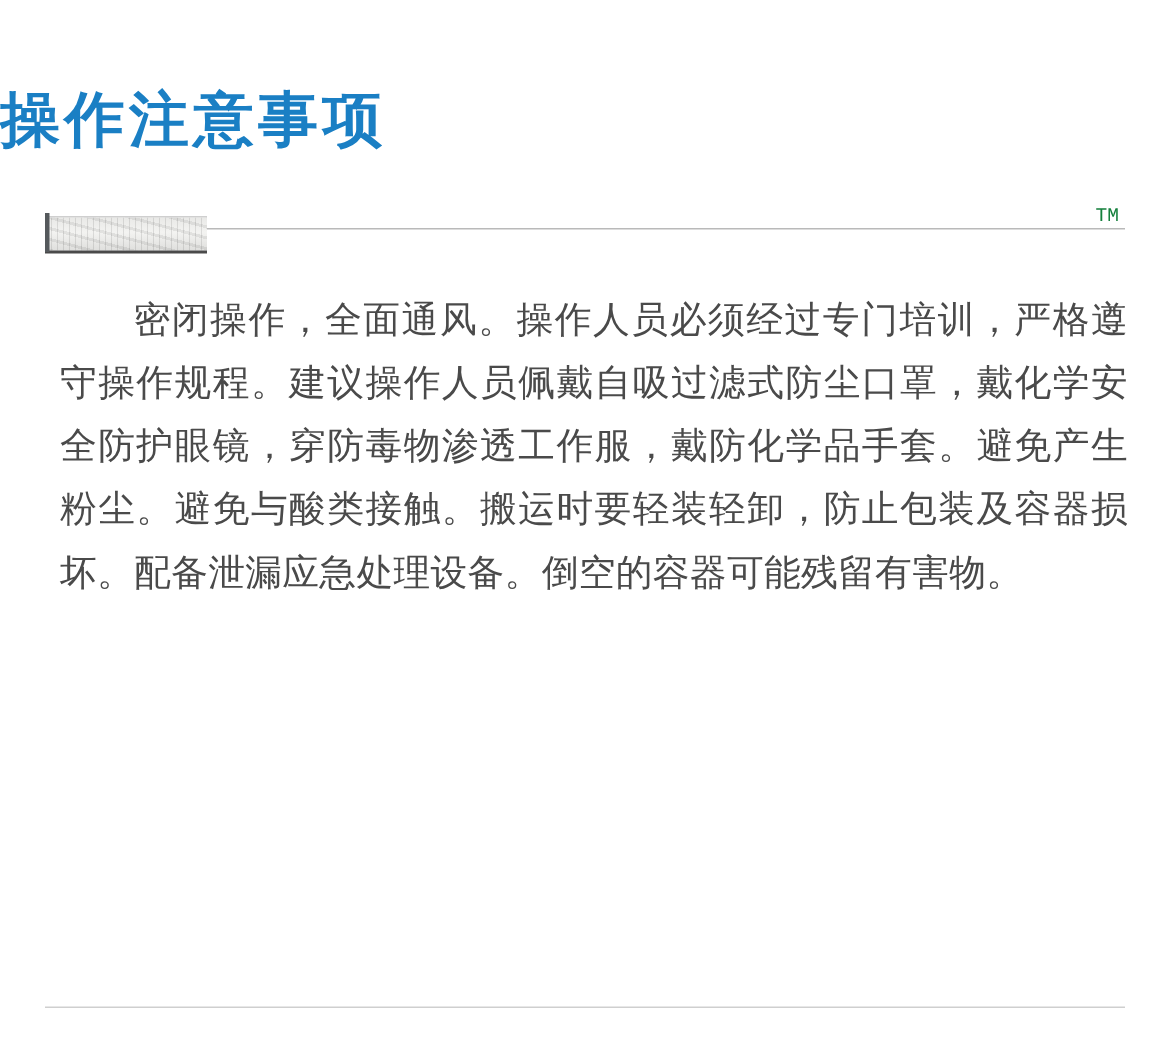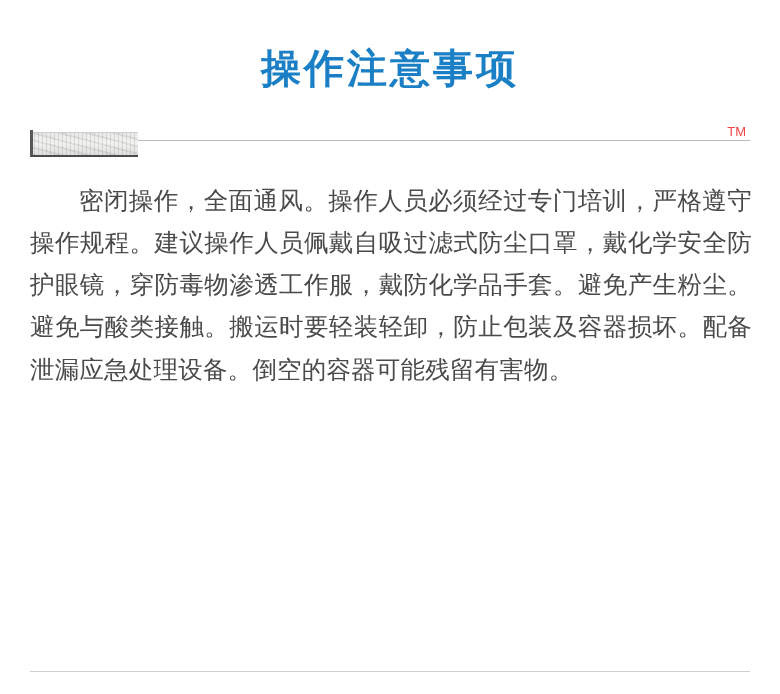--- a/index.html
+++ b/index.html
@@ -14,26 +14,25 @@
     color: #3a3a3a;
     overflow: hidden;
   }
   .page {
     position: relative;
     width: 780px;
     height: 694px;
     box-sizing: border-box;
   }
   .title {
-    text-align: center;
     color: #1a7fc4;
     font-size: 40px;
     font-weight: bold;
     letter-spacing: 3px;
-    padding-top: 44px;
+    padding-top: 56px;
     line-height: 1.2;
     font-family: "DejaVu Sans", sans-serif;
   }
   .divider-block {
     position: relative;
     margin-top: 38px;
     height: 24px;
   }
   .rule {
     position: absolute;
@@ -66,34 +65,34 @@
     top: 0px;
     width: 3px;
     height: 26px;
     background: #55595c;
   }
   .tm {
     position: absolute;
     right: 34px;
     top: -6px;
     font-size: 13px;
-    color: #ef4444;
-    font-family: Liberation Sans, sans-serif;
+    color: #15803d;
+    font-family: Liberation Mono, monospace;
   }
   .body-text {
     margin: 26px 28px 0 28px;
     font-size: 24.5px;
     line-height: 1.72;
     color: #4a4a4a;
     font-family: "DejaVu Sans", sans-serif;
     letter-spacing: 0.2px;
     text-align: justify;
   }
   .body-text p {
-    margin: 0 0 4px 2px;
+    margin: 0 0 4px 12px;
     text-indent: 2em;
   }
   .bottom-rule {
     position: absolute;
     left: 30px;
     right: 30px;
     bottom: 22px;
     height: 1px;
     background: #cfcfcf;
   }

